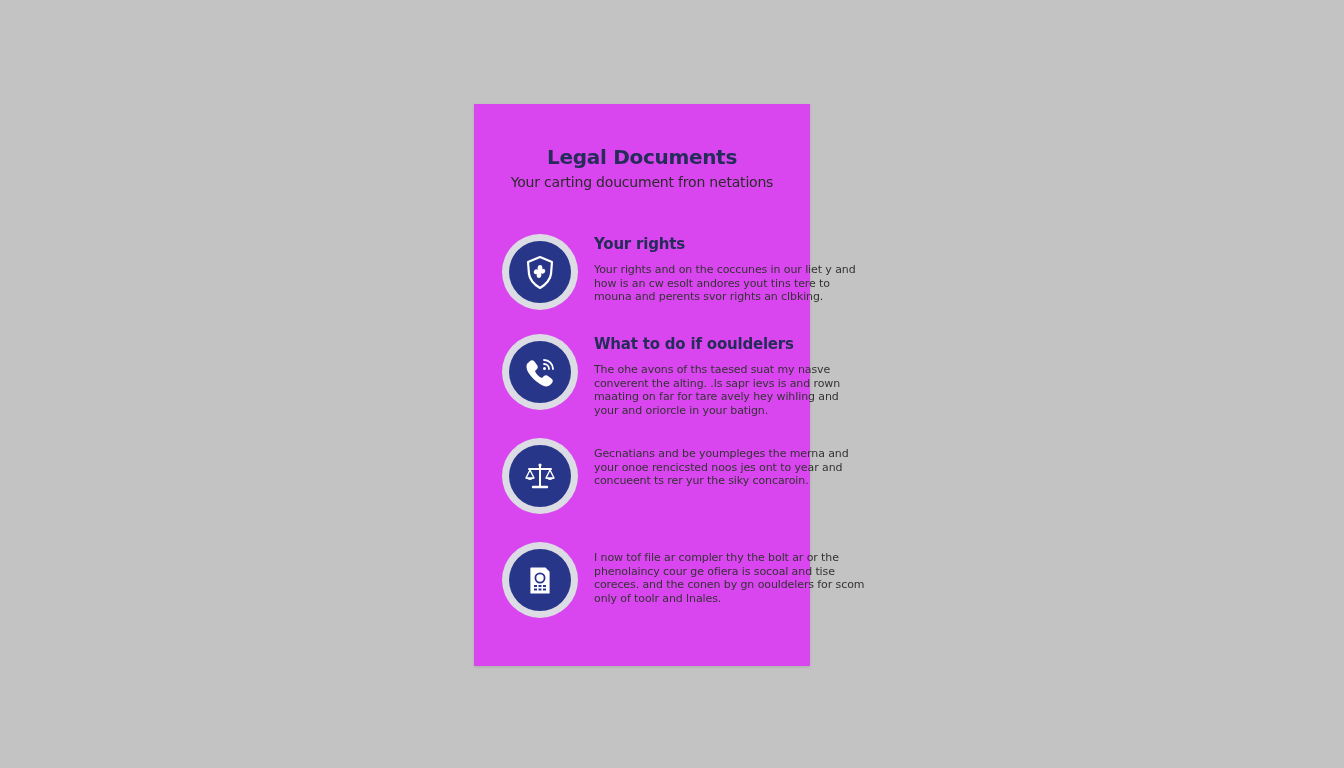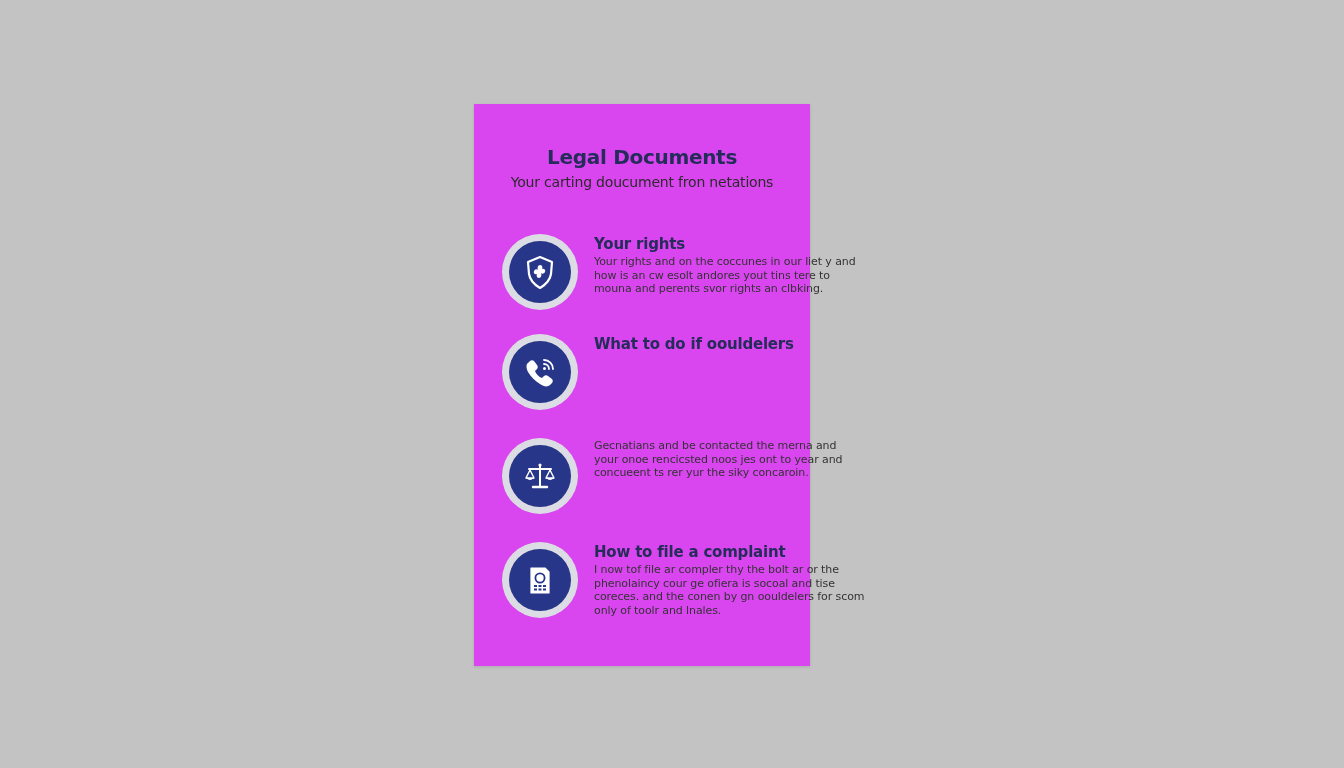--- a/index.html
+++ b/index.html
@@ -86,21 +86,21 @@
       color: #252c5a;
       line-height: 20px;
       letter-spacing: -0.2px;
       white-space: nowrap;
     }
     .sec-body {
       font-family: "DejaVu Sans", sans-serif;
       font-size: 11px;
       color: #333333;
       line-height: 13.5px;
-      margin-top: 1px;
+      margin-top: 9px;
       letter-spacing: -0.1px;
     }
     .sec-body span {
       display: block;
       white-space: nowrap;
     }
   </style>
 </head>
 <body>
 
@@ -136,41 +136,47 @@
         <svg viewBox="0 0 40 40">
           <path d="M10 9 C11 8 13 8 14 9 L17 13 C18 14 18 16 17 17 L15 19 C16 22 19 25 22 26 L24 24 C25 23 27 23 28 24 L32 27 C33 28 33 30 32 31 L30 33 C28 35 24 35 20 32 C15 29 11 25 8 20 C6 16 6 12 8 11 Z" fill="#ffffff"></path>
           <path d="M24 8 A9 9 0 0 1 33 17" fill="none" stroke="#ffffff" stroke-width="1.8" stroke-linecap="round"></path>
           <path d="M24 12 A5 5 0 0 1 29 17" fill="none" stroke="#ffffff" stroke-width="1.8" stroke-linecap="round"></path>
           <circle cx="24.5" cy="16.5" r="1.5" fill="#ffffff"></circle>
         </svg>
       </div>
     </div>
     <div class="sec-text">
       <div class="sec-title">What to do if oouldelers</div>
+      <div class="sec-body">
+        <span>The ohe avons of ths taesed suat my nasve</span>
+        <span>converent the alting. .ls sapr ievs is and rown</span>
+        <span>maating on far for tare avely hey wihling and</span>
+        <span>your and oriorcle in your batign.</span>
+      </div>
     </div>
   </div>
 
   <div class="section" style="top:334px;">
     <div class="icon-ring">
       <div class="icon-disc">
         <svg viewBox="0 0 40 40">
           <line x1="20" y1="9" x2="20" y2="30" stroke="#ffffff" stroke-width="2"></line>
           <line x1="9" y1="13" x2="31" y2="13" stroke="#ffffff" stroke-width="2" stroke-linecap="round"></line>
           <line x1="13" y1="31" x2="27" y2="31" stroke="#ffffff" stroke-width="2.4" stroke-linecap="round"></line>
           <path d="M10 14 L6 22 L14 22 Z" fill="none" stroke="#ffffff" stroke-width="1.4" stroke-linejoin="round"></path>
           <path d="M6 22 Q10 25 14 22" fill="#ffffff" stroke="#ffffff" stroke-width="1"></path>
           <path d="M30 14 L26 22 L34 22 Z" fill="none" stroke="#ffffff" stroke-width="1.4" stroke-linejoin="round"></path>
           <path d="M26 22 Q30 25 34 22" fill="#ffffff" stroke="#ffffff" stroke-width="1"></path>
           <circle cx="20" cy="9" r="1.6" fill="#ffffff"></circle>
         </svg>
       </div>
     </div>
     <div class="sec-text">
       <div class="sec-body">
-        <span>Gecnatians and be contacted the merna and</span>
+        <span>Gecnatians and be youmpleges the merna and</span>
         <span>your onoe rencicsted noos jes ont to year and</span>
         <span>concueent ts rer yur the siky concaroin.</span>
       </div>
     </div>
   </div>
 
   <div class="section" style="top:438px;">
     <div class="icon-ring">
       <div class="icon-disc">
         <svg viewBox="0 0 40 40">
@@ -179,21 +185,20 @@
           <rect x="14" y="25" width="3" height="2" fill="#283689"></rect>
           <rect x="18.5" y="25" width="3" height="2" fill="#283689"></rect>
           <rect x="23" y="25" width="3" height="2" fill="#283689"></rect>
           <rect x="14" y="28.5" width="3" height="2" fill="#283689"></rect>
           <rect x="18.5" y="28.5" width="3" height="2" fill="#283689"></rect>
           <rect x="23" y="28.5" width="3" height="2" fill="#283689"></rect>
         </svg>
       </div>
     </div>
     <div class="sec-text">
-      <div class="sec-title">How to file a complaint</div>
       <div class="sec-body">
         <span>I now tof file ar compler thy the bolt ar or the</span>
         <span>phenolaincy cour ge ofiera is socoal and tise</span>
         <span>coreces. and the conen by gn oouldelers for scom</span>
         <span>only of toolr and lnales.</span>
       </div>
     </div>
   </div>
 
 </div>

